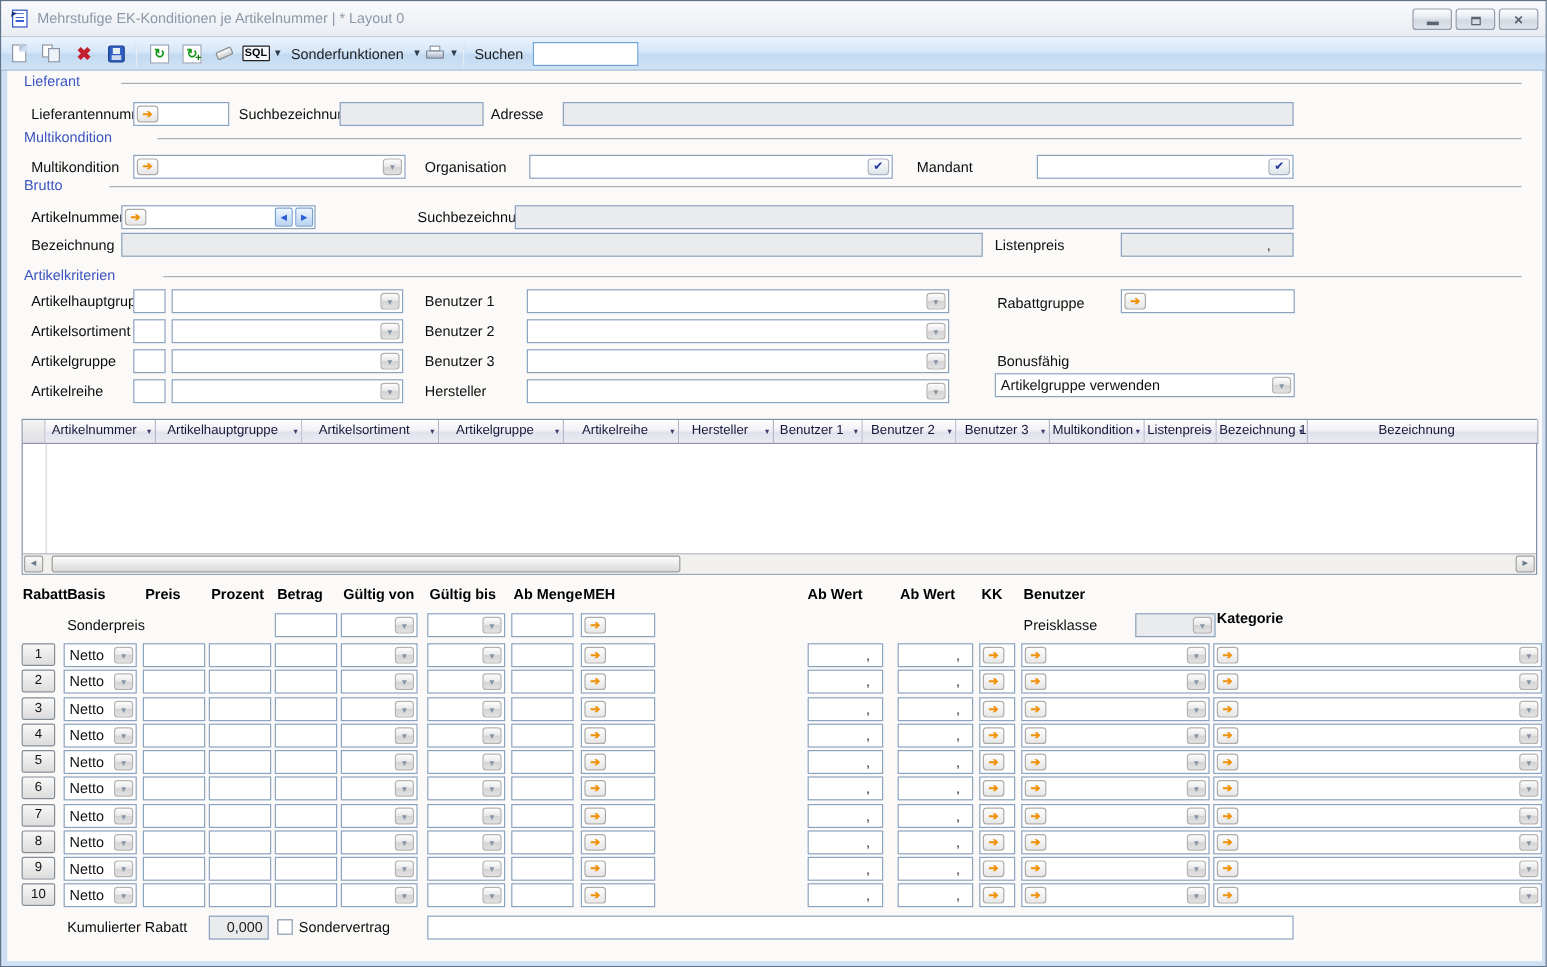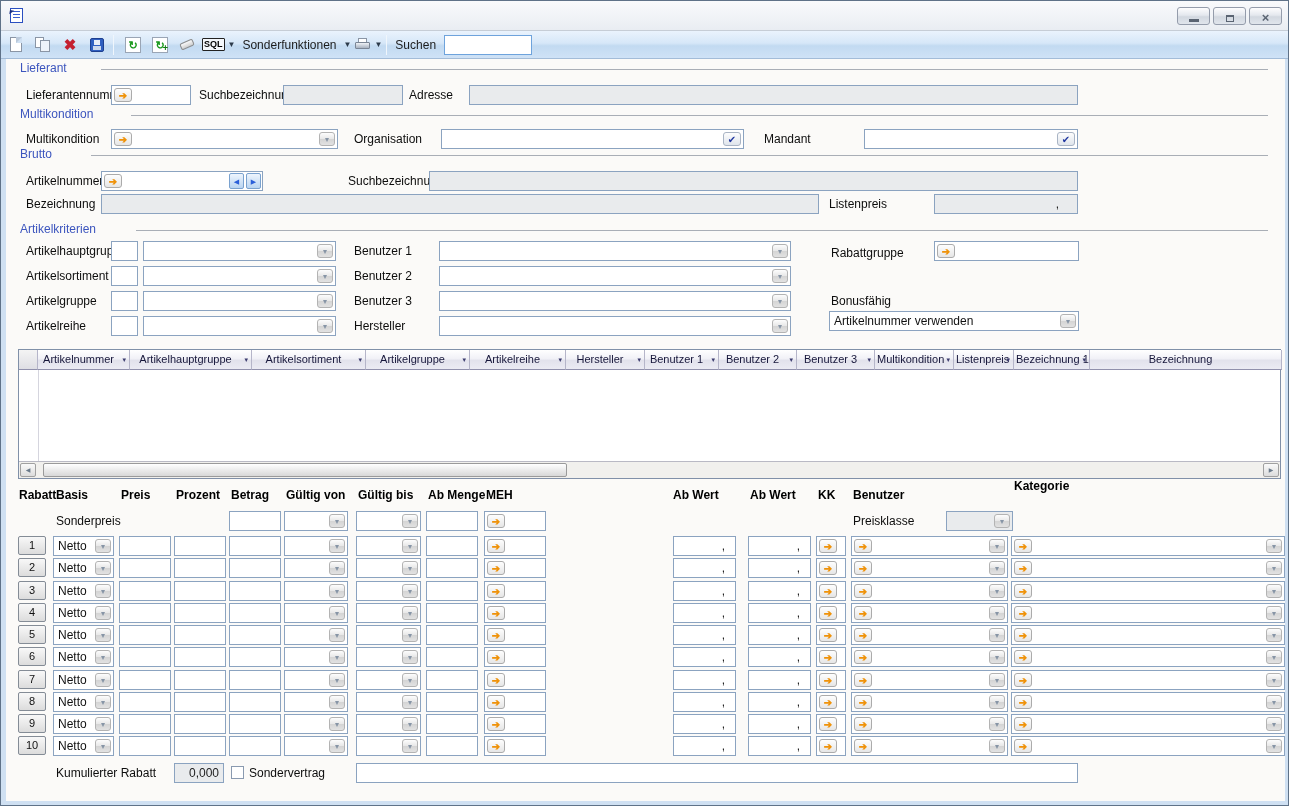--- a/index.html
+++ b/index.html
@@ -87,20 +87,21 @@
         background:linear-gradient(#f8f8f8,#dcdcdc);font-size:11px;text-align:center;line-height:17px;color:#111;}
   .cbox{position:absolute;width:13px;height:13px;border:1px solid #8a9ab0;background:#fff;}
 </style>
 </head>
 <body>
 
 <div class="window">
 
   <div class="titlebar">
     <div class="app-icon"></div>
+    <span class="title-text">Mehrstufige EK-Konditionen je Artikelnummer | * Layout 0</span>
     <div class="winbtn" style="right:78px;"><span class="bar"></span></div>
     <div class="winbtn" style="right:42px;"><span class="box"></span></div>
     <div class="winbtn" style="right:6px;"><span class="x">×</span></div>
   </div>
 
   <div class="toolbar">
     <div class="tbi">
         <span class="pg"></span>
       </div>
     <div class="tbi">
@@ -238,21 +239,21 @@
             <span class="dd">▾</span>
           </div>
         </div>
       </div>
     <span class="lbl" style="left:825px;top:184px;">Rabattgruppe</span>
     <div class="fld" style="left:928px;top:182px;width:145px;">
         <span class="go">➔</span>
       </div>
     <span class="lbl" style="left:825px;top:232px;">Bonusfähig</span>
     <div class="fld" style="left:823px;top:252px;width:250px;">
-      <span class="val">Artikelnummer verwenden</span>
+      <span class="val">Artikelgruppe verwenden</span>
       <span class="dd">▾</span>
     </div>
 
     <div class="grid">
       <div class="ghead">
         <div class="gcell gsel" style="width:19px;"></div>
       <div class="gcell" style="width: 92px;">
             <span class="gtxt">Artikelnummer</span>
             <span class="gdd">▾</span>
           </div>
@@ -319,21 +320,21 @@
         <span class="rhead" style="left: 170px; top: 429px;">Prozent</span>
         <span class="rhead" style="left: 225px; top: 429px;">Betrag</span>
         <span class="rhead" style="left: 280px; top: 429px;">Gültig von</span>
         <span class="rhead" style="left: 352px; top: 429px;">Gültig bis</span>
         <span class="rhead" style="left: 422px; top: 429px;">Ab Menge</span>
         <span class="rhead" style="left: 480px; top: 429px;">MEH</span>
         <span class="rhead" style="left: 667px; top: 429px;">Ab Wert</span>
         <span class="rhead" style="left: 744px; top: 429px;">Ab Wert</span>
         <span class="rhead" style="left: 812px; top: 429px;">KK</span>
         <span class="rhead" style="left: 847px; top: 429px;">Benutzer</span>
-        <span class="rhead" style="left: 1008px; top: 420px;">Kategorie</span>
+        <span class="rhead" style="left: 1008px; top: 449px;">Kategorie</span>
       </div>
 
     <span class="lbl" style="left:50px;top:452px;">Sonderpreis</span>
     <div class="fld" style="left:223px;top:452px;width:52px;"></div>
     <div class="fld" style="left:278px;top:452px;width:64px;">
         <span class="dd">▾</span>
       </div>
     <div class="fld" style="left:350px;top:452px;width:65px;">
         <span class="dd">▾</span>
       </div>

